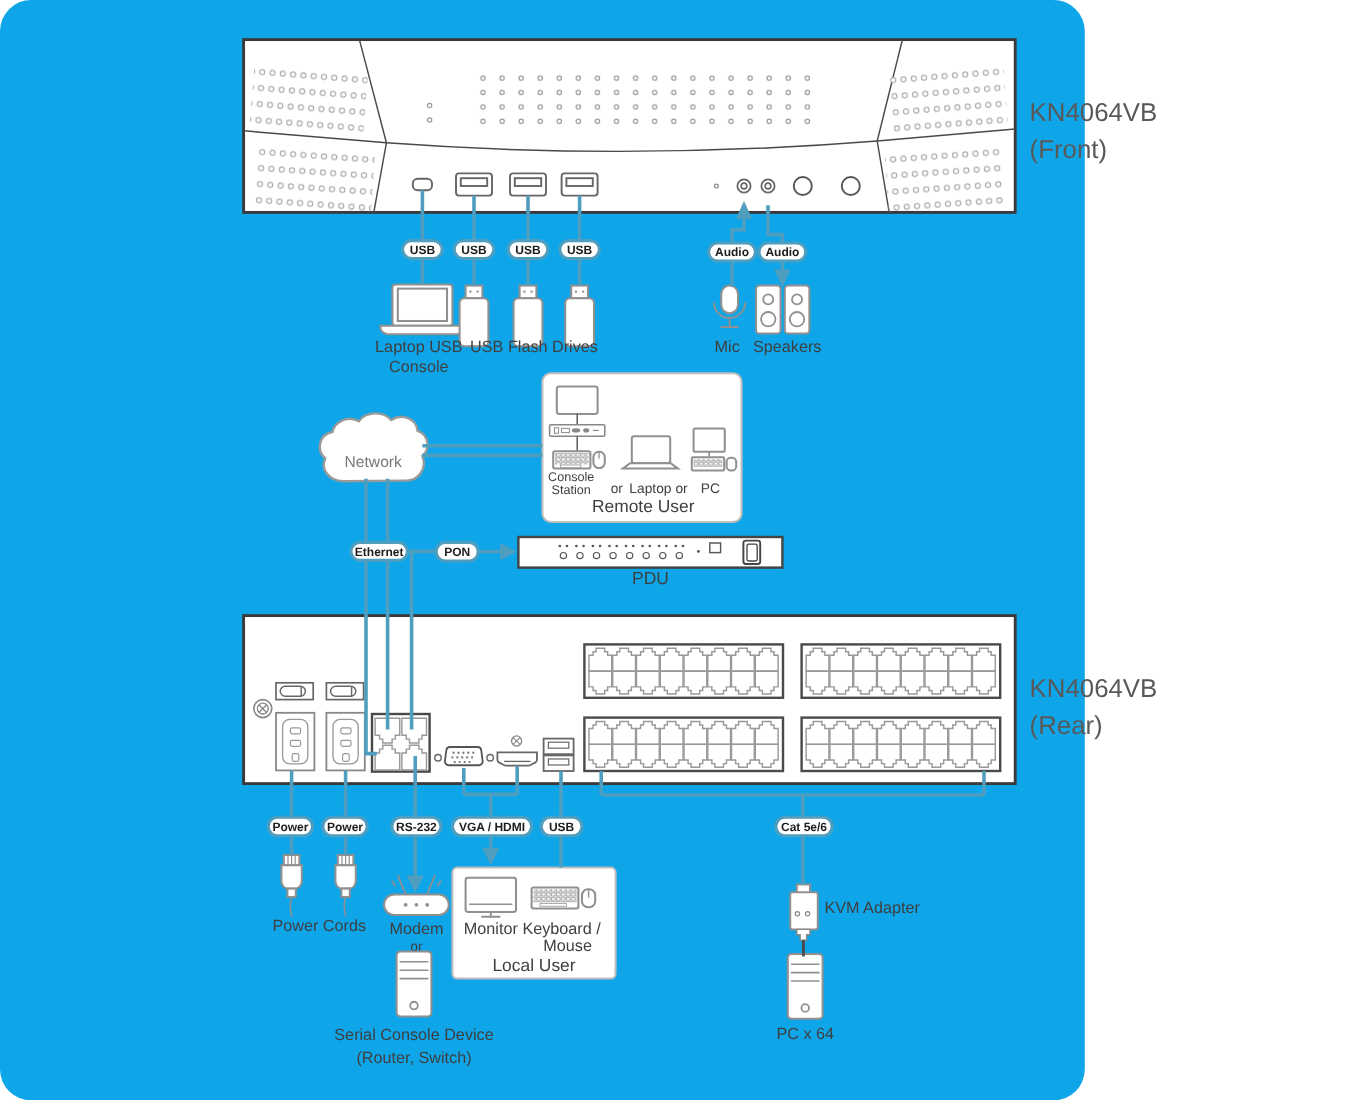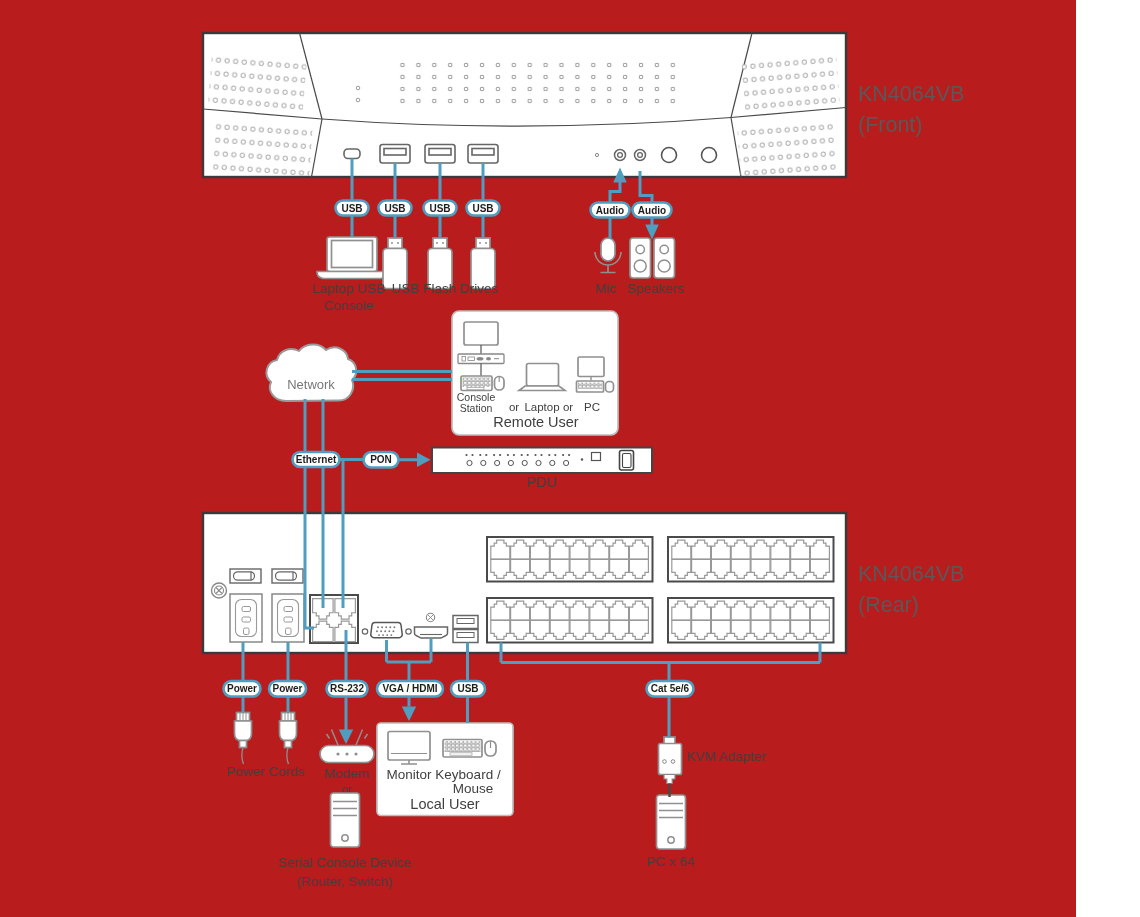--- a/index.html
+++ b/index.html
@@ -1,16 +1,16 @@
 <!DOCTYPE html>
 <html><head>
 <meta charset="utf-8">
 <style>
   html,body{margin:0;padding:0;background:#fff;}
-  .stage{width:1076px;height:917px;position:relative;background:#b91c1c;}
+  .stage{width:904px;height:917px;position:relative;background:#0ea5e9;border-radius:26px;}
   svg{display:block;}
   text{font-family:"Liberation Sans",sans-serif;}
   .panel{stroke:#3a3a3a;stroke-width:2.4;fill:#fff;}
   .pline{stroke:#4a4a4a;stroke-width:1.2;fill:none;}
   .dev{stroke:#909090;stroke-width:1.7;fill:#fff;}
   .devln{stroke:#909090;fill:none;}
   .port{stroke:#666;stroke-width:1.6;fill:#fff;}
   .rj{stroke:#999;stroke-width:1.2;fill:#fff;}
   .bank{stroke:#4a4a4a;stroke-width:2;fill:#fff;}
   .cable{stroke:#4F9EC0;stroke-width:3;fill:none;}

